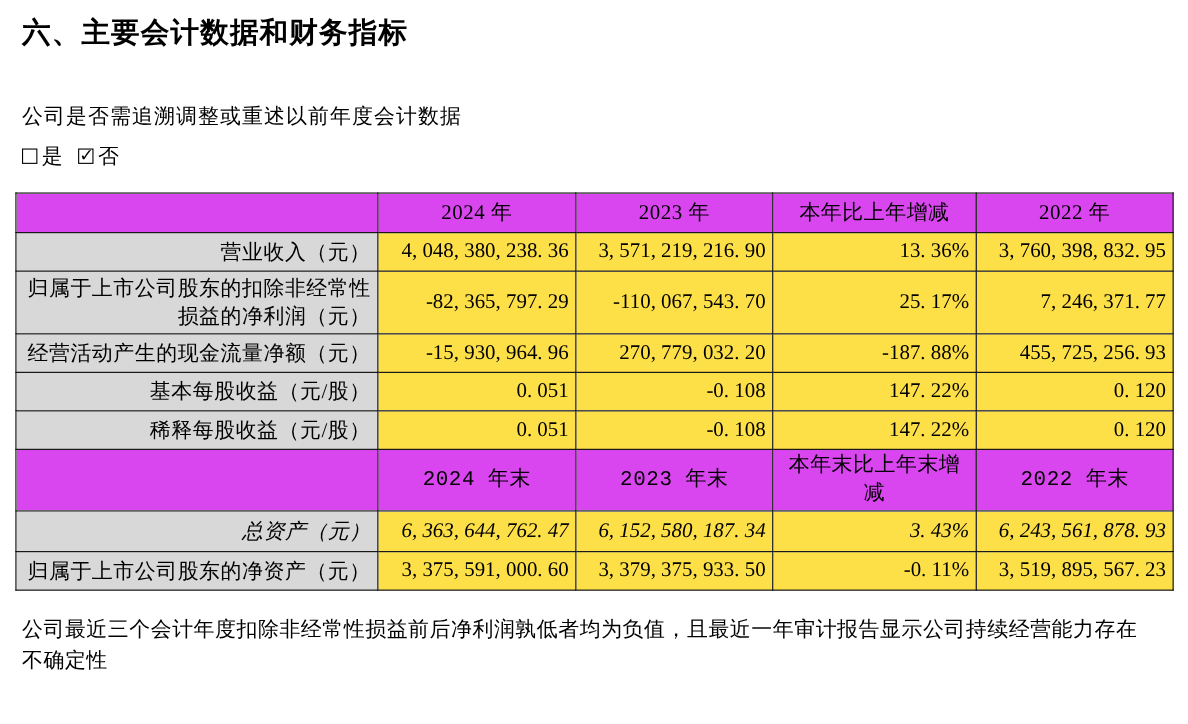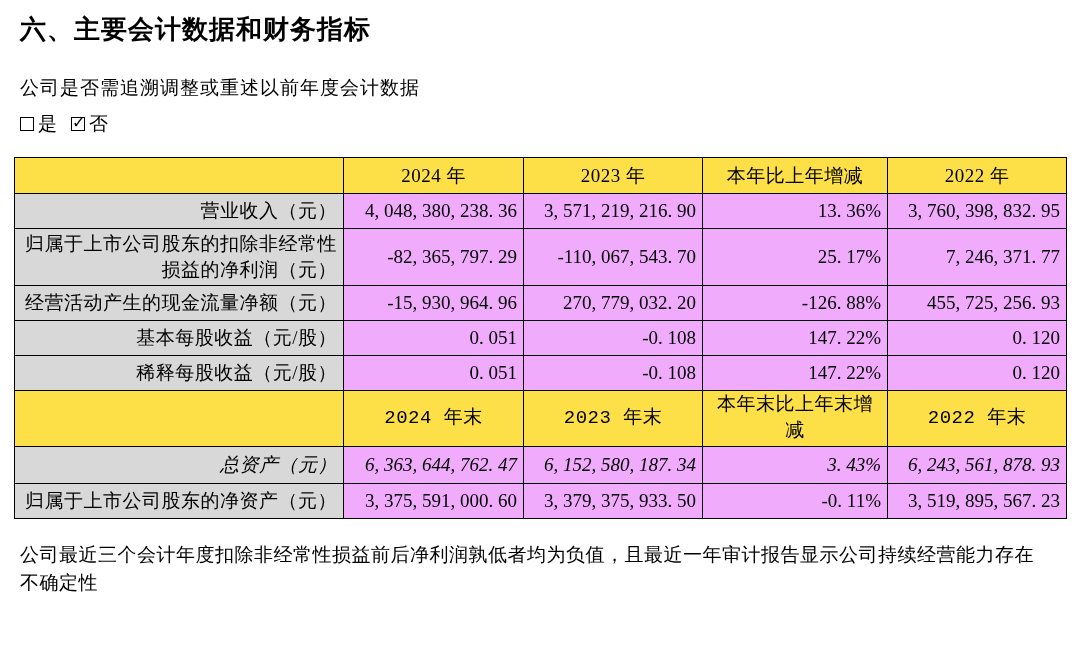--- a/index.html
+++ b/index.html
@@ -6,21 +6,21 @@
   body{
     width:1080px;height:658px;background:#ffffff;color:#000;
     font-family:"Liberation Serif","DejaVu Serif",serif;
     overflow:hidden;
   }
   .title{
     font-size:26px;font-weight:bold;letter-spacing:1px;
     margin:12px 0 0 20px;
   }
   .question{
-    font-size:19px;margin:28px 0 0 20px;letter-spacing:1px;
+    font-size:19px;margin:46px 0 0 20px;letter-spacing:1px;
   }
   .options{
     font-size:19px;margin:10px 0 0 20px;display:flex;align-items:center;gap:14px;
   }
   .option{display:inline-flex;align-items:center;}
   .cb{
     display:inline-block;width:14px;height:14px;border:1px solid #000;
     box-sizing:border-box;margin-right:4px;position:relative;top:0px;
   }
   .cb.checked::after{
@@ -33,24 +33,24 @@
     font-size:19px;
   }
   table.fin td{
     border:1px solid #000;vertical-align:middle;
     padding:2px 6px;overflow:hidden;text-align:right;
   }
   td.label{
     background:#d8d8d8;text-align:left;white-space:pre;padding-left:8px;letter-spacing:0.5px;
   }
   td.num{
-    background:#f0abfc;text-align:right;white-space:nowrap;
+    background:#fde047;text-align:right;white-space:nowrap;
   }
   tr.hdr td{
-    background:#fde047;text-align:center;white-space:pre;letter-spacing:0.5px;
+    background:#d946ef;text-align:center;white-space:pre;letter-spacing:0.5px;
     line-height:1.35;
   }
   tr.h1{height:36px;}
   tr.r{height:35px;}
   tr.tall{height:55px;margin-left:32px;}
   tr.h2{height:55px;font-family:Liberation Mono, monospace;}
   tr.r37{height:37px;font-style:italic;}
   .footnote{
     font-size:19px;margin:22px 20px 0 20px;line-height:1.45;
     white-space:pre-line;letter-spacing:0.5px;
@@ -107,21 +107,21 @@
     <td class="num">-82, 365, 797. 29</td>
     <td class="num">-110, 067, 543. 70</td>
     <td class="num">25. 17%</td>
     <td class="num">7, 246, 371. 77</td>
   </tr>
 
   <tr class="r">
     <td class="label">经营活动产生的现金流量净额（元）</td>
     <td class="num">-15, 930, 964. 96</td>
     <td class="num">270, 779, 032. 20</td>
-    <td class="num">-126. 88%</td>
+    <td class="num">-187. 88%</td>
     <td class="num">455, 725, 256. 93</td>
   </tr>
 
   <tr class="r">
     <td class="label">基本每股收益（元/股）</td>
     <td class="num">0. 051</td>
     <td class="num">-0. 108</td>
     <td class="num">147. 22%</td>
     <td class="num">0. 120</td>
   </tr>

